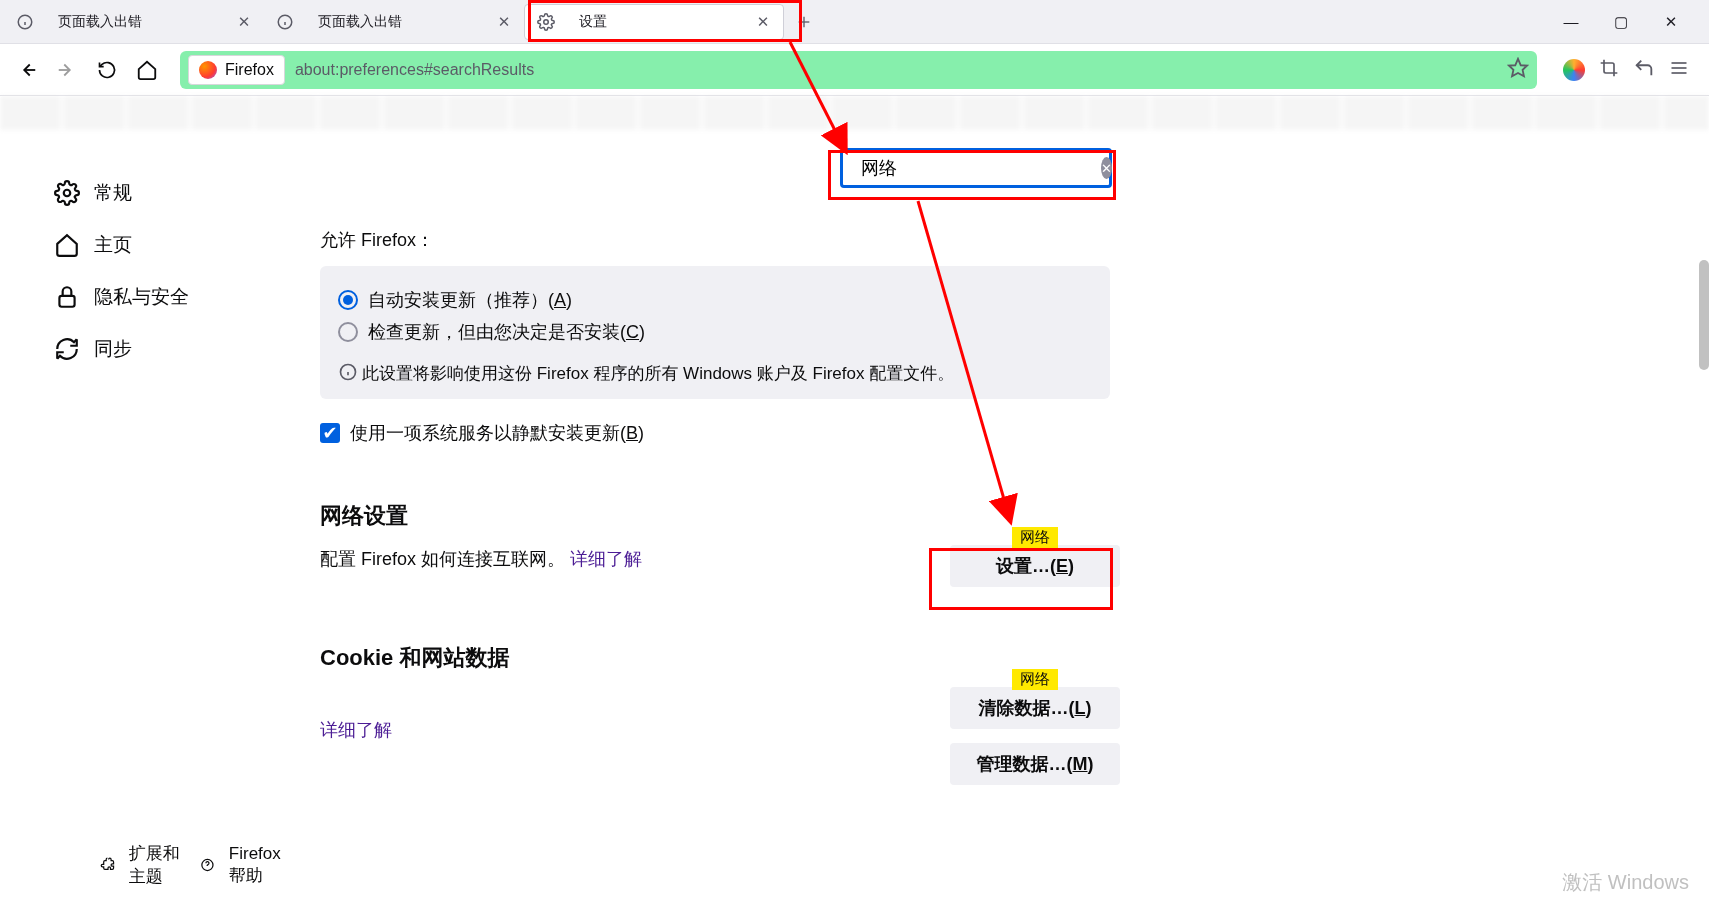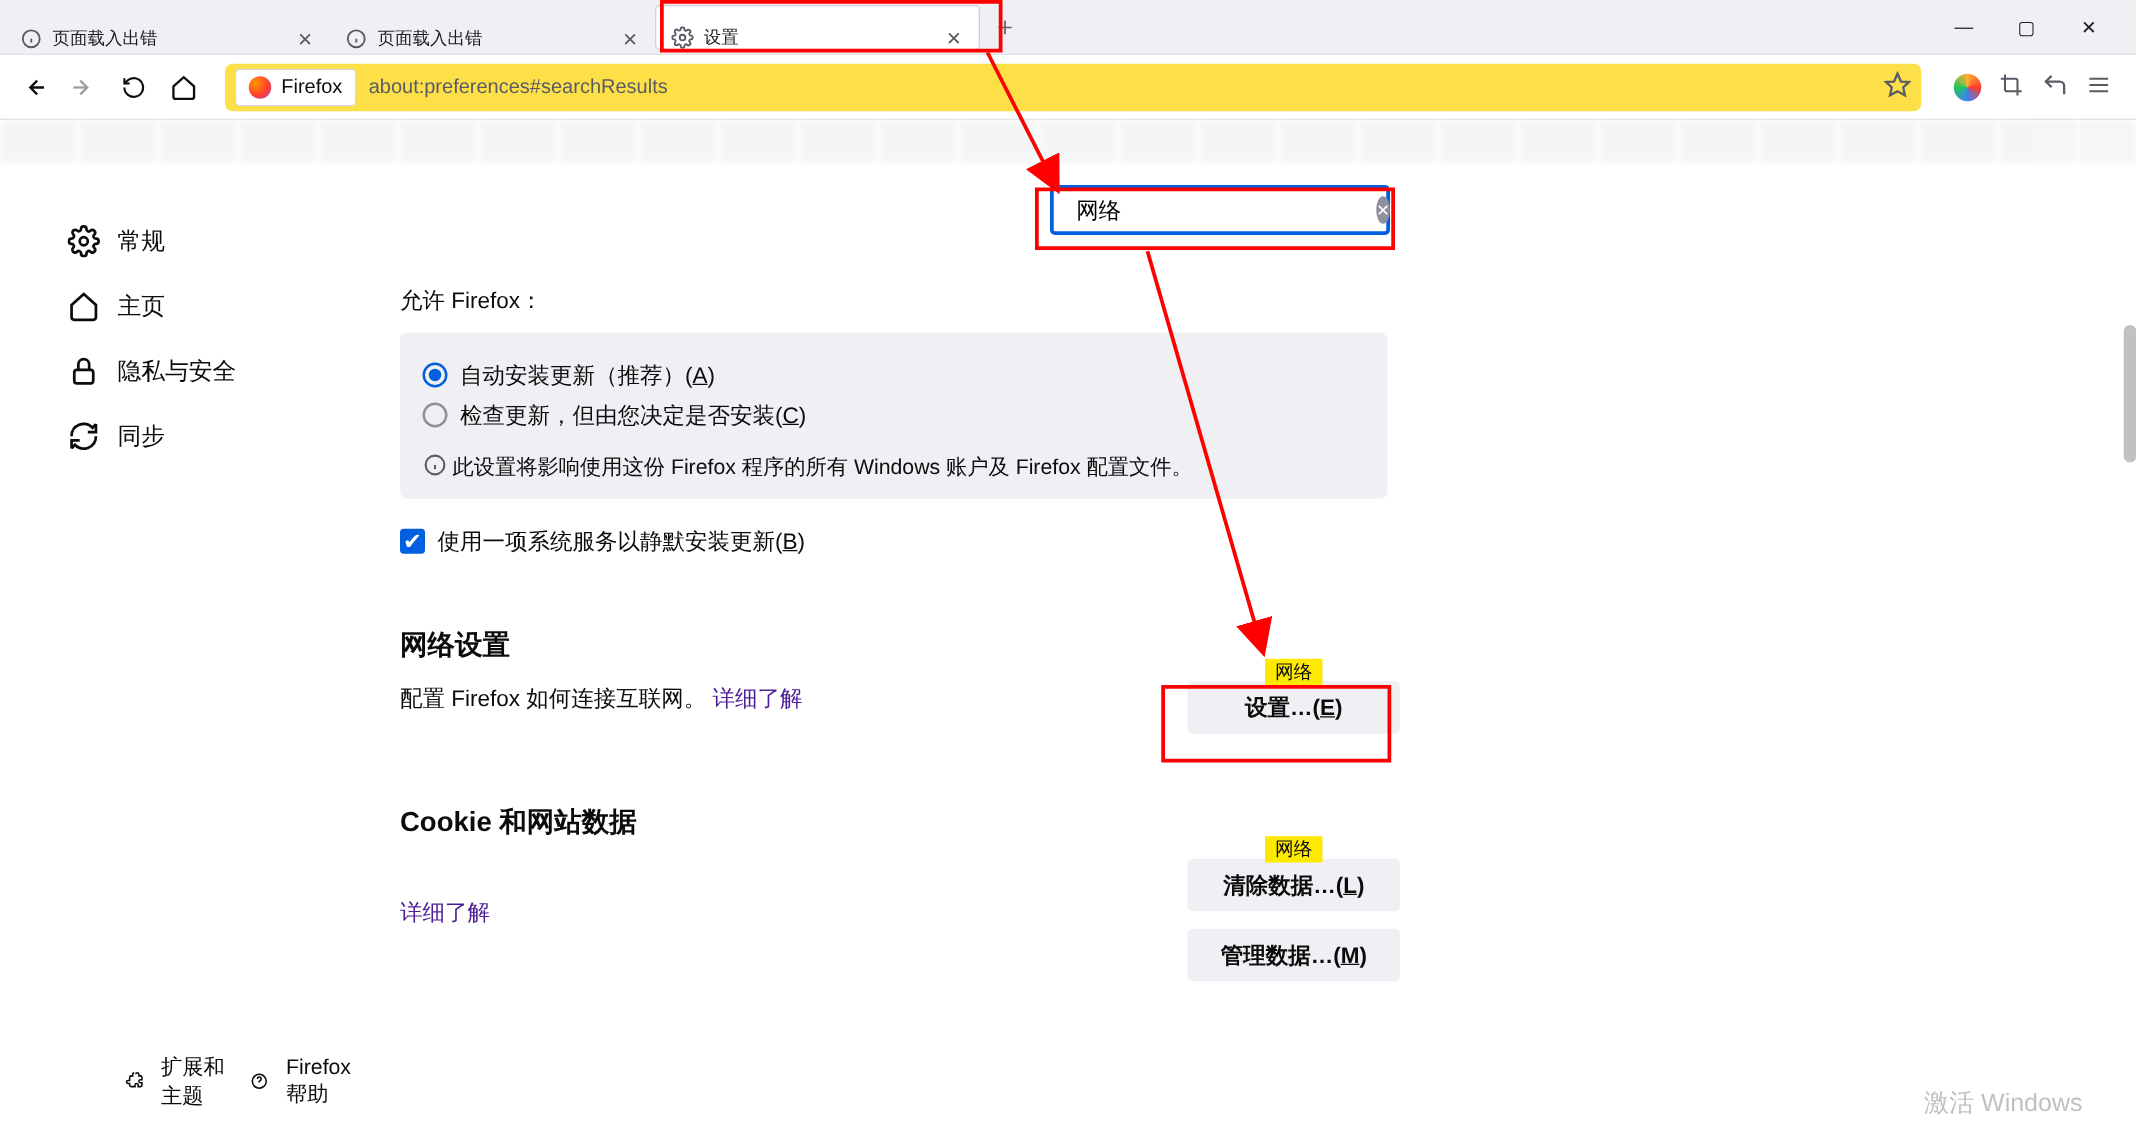--- a/index.html
+++ b/index.html
@@ -16,41 +16,41 @@
   
   .tab-strip {
     height: 44px;
     background: #f0f0f4;
     display: flex;
     align-items: center;
     padding: 0 4px;
     border-bottom: 1px solid #e0e0e6;
   }
   .tab {
-    display: flex; align-items: flex-end;
+    display: flex; align-items: center;
     height: 36px; width: 260px;
-    padding: 0 12px; gap: 8px;
+    padding: 0 12px; gap: 24px;
     border-radius: 4px;
     cursor: pointer;
   }
   .tab.active { background: #fff; border:1px solid #cfcfd8;}
   .tab .tab-title { flex: 1; font-size: 14px; color: #1c1b22; white-space:nowrap; overflow:hidden; text-overflow:ellipsis;}
   .tab .tab-close { width:16px; height:16px; display:flex;align-items:center;justify-content:center; color:#5b5b66; }
   .new-tab-btn { width:32px;height:32px;display:flex;align-items:center;justify-content:center;color:#5b5b66;margin-left:4px;border-radius:4px;}
   .window-controls { margin-left:auto; display:flex; gap:22px; padding:0 20px; color:#1c1b22;}
   .window-controls span { width:28px; text-align:center; }
   
   .toolbar {
     height:52px; display:flex; align-items:center; padding:0 10px; gap:6px;
     border-bottom:1px solid #e0e0e6;
   }
   .tb-btn { width:34px;height:34px;display:flex;align-items:center;justify-content:center;color:#5b5b66;border-radius:4px;}
   .urlbar {
     flex:1; display:flex; align-items:center; height:38px;
-    background:#fde047; border-radius:6px; padding:0 8px; gap:10px; margin:0 10px;
+    background:#86efac; border-radius:6px; padding:0 8px; gap:10px; margin:0 10px;
   }
   .urlbar-identity {
     display:flex;align-items:center;gap:8px;
     background:#fff;border:1px solid #d7d7db;border-radius:4px;padding:2px 10px;height:30px;
   }
   .urlbar-identity .ff-logo{width:18px;height:18px;border-radius:50%;background:radial-gradient(circle at 30% 30%,#ff9500,#ff3b30 60%,#9059ff);}
   .urlbar-text{font-size:16px;color:#5b5b66;}
   .urlbar-star{margin-left:auto;color:#5b5b66;}
   .right-icons{display:flex;align-items:center;gap:14px;padding:0 10px;}
   .avatar{width:22px;height:22px;border-radius:50%;background:conic-gradient(#ffb02e,#ff3b30,#3b82f6,#22c55e,#ffb02e);}
@@ -87,21 +87,21 @@
   .row-flex{display:flex;align-items:flex-start;gap:30px;max-width:800px;}
   .desc{font-size:18px;line-height:1.6;}
   .link{color:#4c1d95;cursor:pointer;font-family:Liberation Mono, monospace;}
   .btn-col{display:flex;flex-direction:column;gap:14px;margin-left:auto;position:relative;}
   .big-btn{background:#f0f0f4;border-radius:4px;min-width:170px;height:42px;font-size:18px;font-weight:600;display:flex;align-items:center;justify-content:center;cursor:pointer;}
   .hl-tag{position:absolute;top:-18px;left:50%;transform:translateX(-50%);background:#ffe900;padding:1px 8px;font-size:15px;}
   
   .anno-box{position:absolute;border:3px solid #ff0000;pointer-events:none;}
   svg.arrow{position:absolute;pointer-events:none;}
   
-  .watermark{position:absolute;right:43px;bottom:20px;color:#c0c0c0;font-size:20px;}
+  .watermark{position:absolute;right:20px;bottom:20px;color:#c0c0c0;font-size:20px;}
   
   .scroll-hint{position:absolute;right:0;top:130px;width:10px;height:110px;background:#c1c1c1;border-radius:5px;}
   .underline{text-decoration:underline;}
 </style>
 </head>
 <body>
 
 <div class="tab-strip">
   <div class="tab">
     <svg width="18" height="18" viewBox="0 0 24 24" fill="none" stroke="#5b5b66" stroke-width="2">

